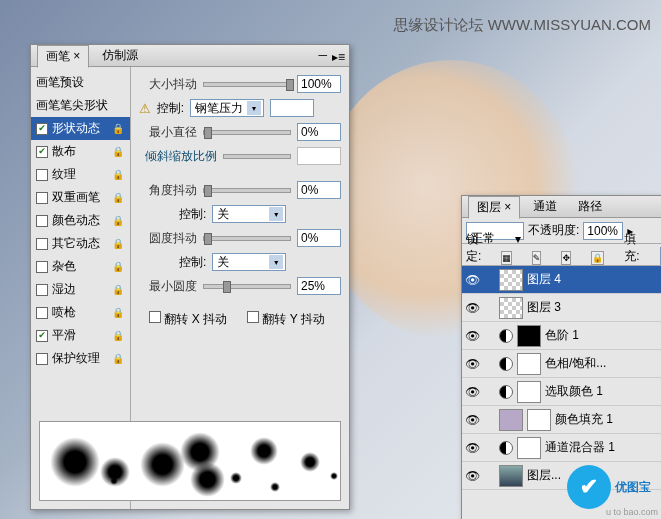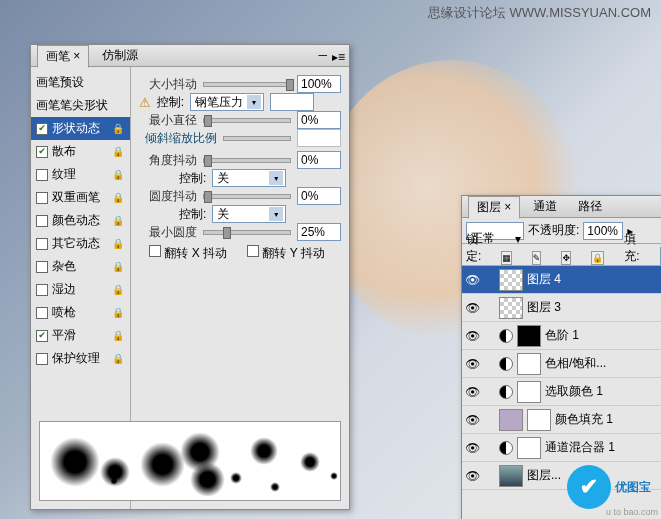--- a/index.html
+++ b/index.html
@@ -1,35 +1,35 @@
 <!DOCTYPE html>
 <html><head>
 <meta charset="utf-8">
 <style>
 *{margin:0;padding:0;box-sizing:border-box;font-family:"Microsoft YaHei",SimSun,sans-serif;font-size:12px}
 body{width:661px;height:519px;background:linear-gradient(135deg,#7a8ba8 0%,#a5b3c5 40%,#d4dae3 60%,#e8ecef 100%);position:relative;overflow:hidden}
 .bgface{position:absolute;right:80px;top:60px;width:260px;height:280px;background:radial-gradient(ellipse at 40% 45%,#f2dcc8 0%,#e8c8a8 50%,transparent 70%);border-radius:50%;opacity:0.85}
-.watermark-top{position:absolute;right:10px;top:4px;color:#555;font-size:13px}
+.watermark-top{position:absolute;right:10px;top:16px;color:#555;font-size:15px}
 .watermark-bot{position:absolute;right:10px;bottom:10px;color:#1a7bc4;font-size:22px;font-weight:bold;display:flex;align-items:center;gap:4px}
 .wb-circ{width:44px;height:44px;background:#1ea9e8;border-radius:50%;display:flex;align-items:center;justify-content:center;color:#fff;font-size:22px}
 .wb-url{position:absolute;right:3px;bottom:2px;font-size:9px;color:#999}
 .panel{position:absolute;background:#e6e6e6;border:1px solid #8a8a8a;box-shadow:2px 2px 6px rgba(0,0,0,.3)}
 .brush-panel{left:30px;top:44px;width:320px;height:466px}
 .titlebar{height:22px;background:linear-gradient(#e8e8e8,#d0d0d0);border-bottom:1px solid #999;display:flex;align-items:center;padding:0 6px;position:relative}
 .tab{padding:2px 8px;margin-right:5px;cursor:pointer}
 .tab.active{background:#e6e6e6;border:1px solid #999;border-bottom:1px solid #e6e6e6;position:relative;top:1px}
 .close-x{position:absolute;right:22px;top:3px;cursor:pointer}
 .menu-tri{position:absolute;right:4px;top:5px;cursor:pointer}
 .brush-body{display:flex;height:calc(100% - 22px)}
 .sidebar{width:100px;background:#e6e6e6;border-right:1px solid #aaa;padding:4px 0}
 .side-item{padding:3px 5px;display:flex;align-items:center;gap:4px;cursor:pointer;white-space:nowrap}
 .side-item.sel{background:#2b5fab;color:#fff}
 .cb{width:12px;height:12px;border:1px solid #666;background:#fff;display:inline-flex;align-items:center;justify-content:center;font-size:9px;line-height:1;color:#2a7a2a}
 .lock-icon{font-size:10px;color:#555;margin-left:auto}
-.main-area{flex:1;padding:8px 8px 4px;display:flex;flex-direction:column;}
+.main-area{flex:1;padding:8px 8px 4px;display:flex;flex-direction:column;gap:6px}
 .row{display:flex;align-items:center;gap:6px}
 .lbl{width:58px;text-align:right;color:#333}
 .lbl.dis{color:#0c4a6e}
 .slider{flex:1;height:5px;background:#ccc;border:1px solid #999;position:relative}
 .slider .thumb{position:absolute;top:-4px;width:8px;height:12px;background:#999;border:1px solid #666}
 .pct{width:44px;height:18px;border:1px solid #7a98b8;background:#fff;padding:0 3px;display:flex;align-items:center}
 .pct.dis{border-color:#bbb;color:#999}
 .sel-drop{width:74px;height:18px;border:1px solid #7a98b8;background:#fff;display:flex;align-items:center;justify-content:space-between;padding:0 2px 0 4px}
 .sel-drop .arr{background:#c4d4e8;width:14px;height:14px;display:flex;align-items:center;justify-content:center;font-size:8px}
 .warn{color:#b88800;font-size:13px}

